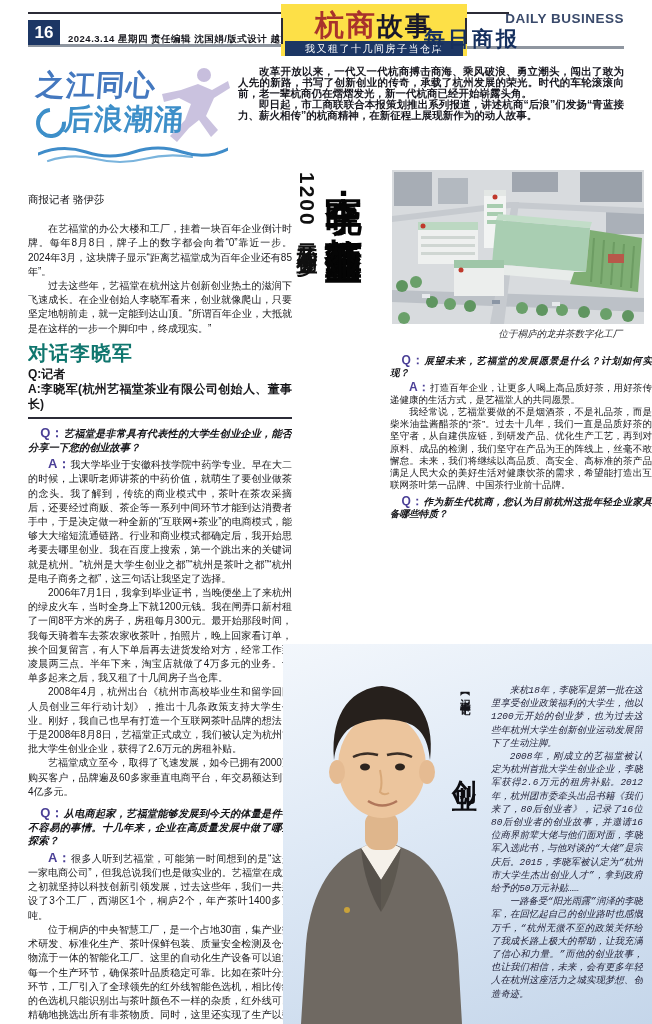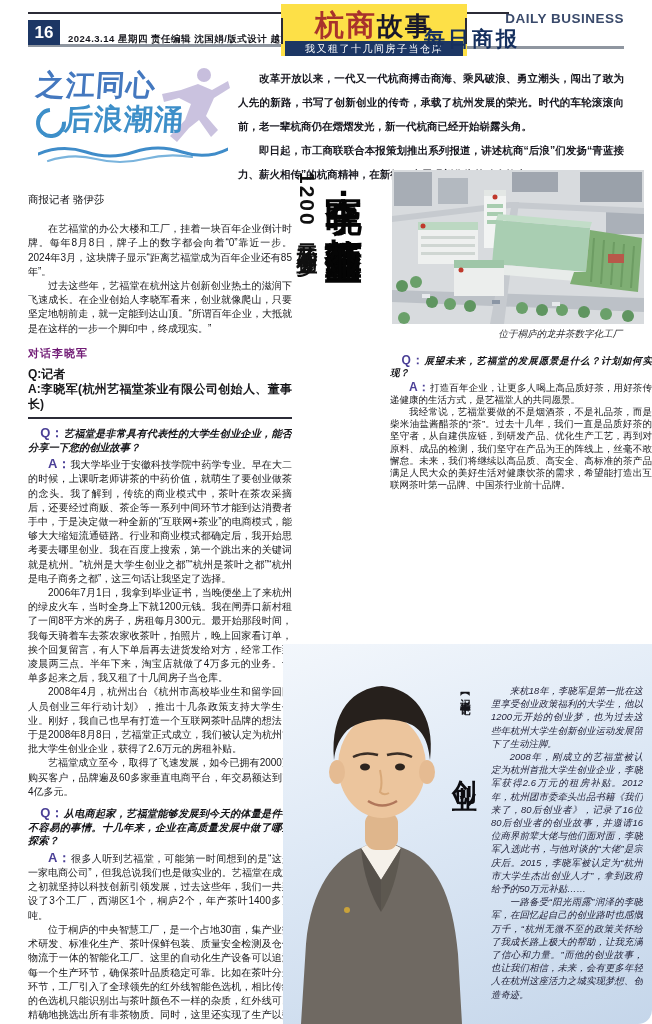--- a/index.html
+++ b/index.html
@@ -1,17 +1,17 @@
 <!DOCTYPE html>
 <html><head>
 <meta charset="utf-8">
 <style>
   html,body{margin:0;padding:0;background:#ffffff;}
   body{font-family:"Liberation Sans",sans-serif;color:#1a1a1a;}
-  #page{position:relative;width:652px;height:1024px;background:#fff;overflow:hidden;margin:0 auto;border-radius:14px;}
+  #page{position:relative;width:652px;height:1024px;background:#fff;overflow:hidden;margin:0 auto;}
   .abs{position:absolute;}
   p{margin:0;}
 
   
   .hline{background:#2b2b36;height:2px;}
   .grayline{background:#8f96a0;height:3px;}
   .pagenum-box{left:28px;top:20px;width:32px;height:25px;background:#1c3664;color:#fff;
     font-size:17px;font-weight:700;text-align:center;line-height:25px;}
   .dateline{left:68px;top:33px;font-size:9.5px;font-weight:700;color:#15151c;letter-spacing:.5px;}
   .masthead{left:281px;top:4px;width:186px;height:52px;background:#fde047;}
@@ -27,36 +27,36 @@
     color:#16305e;font-family:"Liberation Serif",serif;letter-spacing:3px;}
 
   
   .campaign{left:30px;top:64px;width:202px;height:102px;}
   .logo-l1{position:absolute;left:6px;top:2px;font-size:29px;font-weight:900;color:#4478bf;
     letter-spacing:1px;transform:skewX(-4deg);}
   .logo-l2{position:absolute;left:34px;top:36px;font-size:29px;font-weight:900;color:#3d8fc9;
     letter-spacing:1px;transform:skewX(-4deg);}
   .logo-swirl{position:absolute;left:6px;top:44px;width:22px;height:22px;border:4px solid #3d8fc9;
     border-radius:50%;border-top-color:transparent;transform:rotate(40deg);}
-  .intro-text{left:238px;top:66px;width:386px;font-size:10.5px;line-height:24px;font-weight:700;
+  .intro-text{left:238px;top:66px;width:386px;font-size:10.5px;line-height:11px;font-weight:700;
     color:#17171f;text-align:justify;}
   .intro-text p{text-indent:2em;}
 
   
   .headline-main{left:318px;top:168px;height:505px;writing-mode:vertical-rl;
     font-size:37px;font-weight:900;color:#050505;letter-spacing:1px;white-space:nowrap;}
   .headline-sub{left:293px;top:172px;height:260px;writing-mode:vertical-rl;
     font-size:21px;font-weight:700;color:#101010;letter-spacing:2px;white-space:nowrap;}
 
   
   .leftcol{left:28px;top:192px;width:264px;height:830px;overflow:hidden;font-size:10px;
     line-height:14.2px;color:#17171a;text-align:justify;}
   .byline{font-weight:400;font-size:10.5px;margin-bottom:16px;}
   .leadp{text-indent:2em;}
-  .dialog-hdr{font-size:11px;font-weight:900;color:#701a75;letter-spacing:1px;margin:10px 0 7px;}
+  .dialog-hdr{font-size:20px;font-weight:900;color:#0f766e;letter-spacing:1px;margin:10px 0 7px;}
   .dialog-lbl{font-weight:700;font-size:12px;line-height:15px;}
   .divider{height:2px;background:#2b2b36;margin:5px 0 4px;}
   .q-para{font-family:"Liberation Serif",serif;font-style:italic;font-weight:700;
     font-size:10.2px;line-height:13.6px;margin:7px 0 3px;text-indent:1.2em;color:#141418;}
   .a-para{text-indent:2em;}
   .qa-letter{font-family:"Liberation Sans",sans-serif;font-style:normal;font-weight:900;
     font-size:13px;color:#4a3f96;}
   .rightcol{left:390px;top:350px;width:262px;height:296px;overflow:hidden;font-size:9.5px;
     line-height:12.2px;color:#17171a;text-align:justify;}
   .rightcol .q-para{font-size:9.6px;line-height:11.8px;margin:5px 0 2px;}
@@ -69,21 +69,21 @@
 
   
   .feature{left:283px;top:644px;width:369px;height:380px;
     background:linear-gradient(160deg,#f3f7fc 0%,#dde8f5 45%,#c5d6ea 100%);overflow:hidden;}
   .portrait{position:absolute;left:0;top:0;width:196px;height:380px;}
   .nb-label{position:absolute;left:176px;top:44px;height:130px;writing-mode:vertical-rl;
     font-size:10.5px;font-weight:700;color:#15151a;letter-spacing:2px;}
   .nb-title{position:absolute;left:166px;top:116px;height:120px;writing-mode:vertical-rl;
     font-size:25px;font-weight:900;color:#0c0c10;letter-spacing:6px;}
   .nb-text{position:absolute;left:208px;top:40px;width:152px;height:332px;overflow:hidden;
-    font-family:Liberation Sans, sans-serif;font-style:italic;font-size:9.4px;line-height:13.2px;
+    font-family:Liberation Mono, monospace;font-style:italic;font-size:9.4px;line-height:13.2px;
     color:#23233a;text-align:justify;}
   .nb-text p{text-indent:2em;}
 </style>
 </head>
 <body>
 
 <div id="page">
 
   <div class="abs hline" style="left:28px;top:12px;width:253px;"></div>
   <div class="abs hline" style="left:467px;top:12px;width:42px;"></div>
@@ -198,20 +198,21 @@
     <p class="a-para"><span class="qa-letter">A：</span><span>很多人听到艺福堂，可能第一时间想到的是“这是一家电商公司”，但我总说我们也是做实业的。艺福堂在成立之初就坚持以科技创新引领发展，过去这些年，我们一共建设了3个工厂，西湖区1个，桐庐2个，年产茶叶1400多万吨。</span></p>
     <p class="a-para">位于桐庐的中央智慧工厂，是一个占地30亩，集产业技术研发、标准化生产、茶叶保鲜包装、质量安全检测及仓储物流于一体的智能化工厂。这里的自动化生产设备可以追溯每一个生产环节，确保茶叶品质稳定可靠。比如在茶叶分选环节，工厂引入了全球领先的红外线智能色选机，相比传统的色选机只能识别出与茶叶颜色不一样的杂质，红外线可以精确地挑选出所有非茶物质。同时，这里还实现了生产以数据说话。设于工厂内的ERP系统，能根据各大电商平台上的既有订单量进行推算，提前一周左右将具体的生产任务分配到每一条小的生产线上。</p>
 
   </div>
 
   <div class="abs rightcol">
     <p class="q-para"><span class="qa-letter">Q：</span><span>展望未来，艺福堂的发展愿景是什么？计划如何实现？</span></p>
     <p class="a-para"><span class="qa-letter">A：</span><span>打造百年企业，让更多人喝上高品质好茶，用好茶传递健康的生活方式，是艺福堂人的共同愿景。</span></p>
     <p class="a-para">我经常说，艺福堂要做的不是烟酒茶，不是礼品茶，而是柴米油盐酱醋茶的“茶”。过去十几年，我们一直是品质好茶的坚守者，从自建供应链，到研发产品、优化生产工艺，再到对原料、成品的检测，我们坚守在产品为王的阵线上，丝毫不敢懈怠。未来，我们将继续以高品质、高安全、高标准的茶产品满足人民大众的美好生活对健康饮茶的需求，希望能打造出互联网茶叶第一品牌、中国茶行业前十品牌。</p>
 
+    <p class="q-para"><span class="qa-letter">Q：</span><span>作为新生代杭商，您认为目前杭州这批年轻企业家具备哪些特质？</span></p>
   </div>
 
   <div class="abs feature">
     <svg class="portrait" viewBox="0 0 196 380">
       <path d="M18 380 L23 300 C28 244 52 214 78 204 L92 197 L104 197 L120 204 C152 216 170 250 175 310 L179 380 Z" fill="#6f6962"></path>
       <path d="M78 204 L98 236 L118 204 L104 197 L92 197 Z" fill="#f5f1ea"></path>
       <path d="M78 204 C80 230 88 252 98 268 L98 236 Z" fill="#56514b"></path>
       <path d="M118 204 C115 232 107 254 98 268 L98 236 Z" fill="#5d5850"></path>
       <rect x="82" y="168" width="33" height="38" rx="11" fill="#dfb68c"></rect>
       <ellipse cx="99" cy="122" rx="44" ry="52" fill="#ecc59d"></ellipse>

